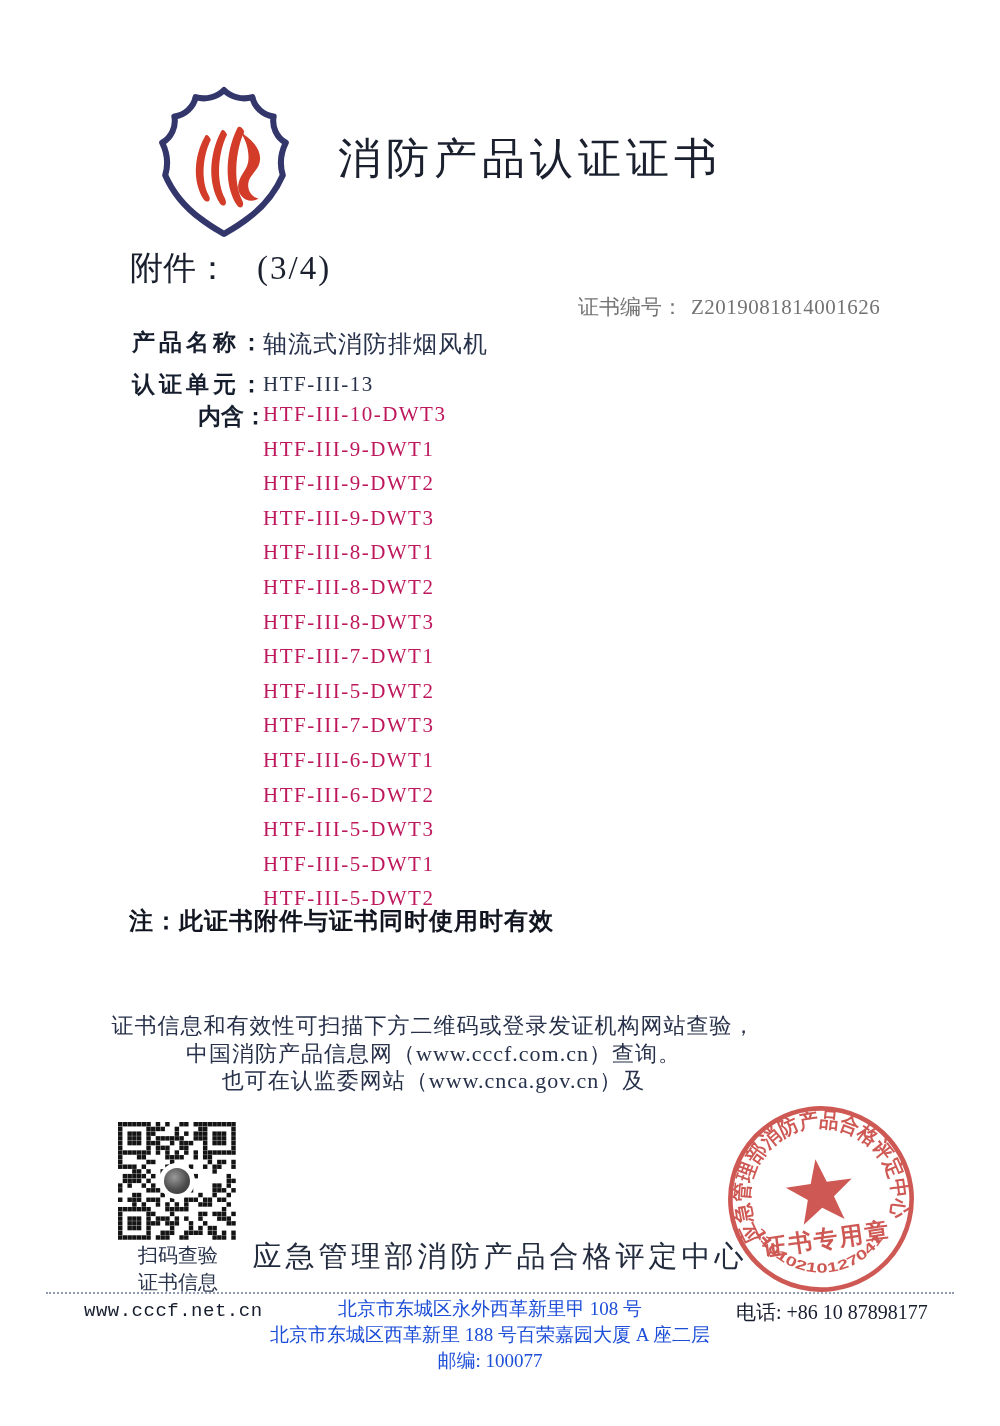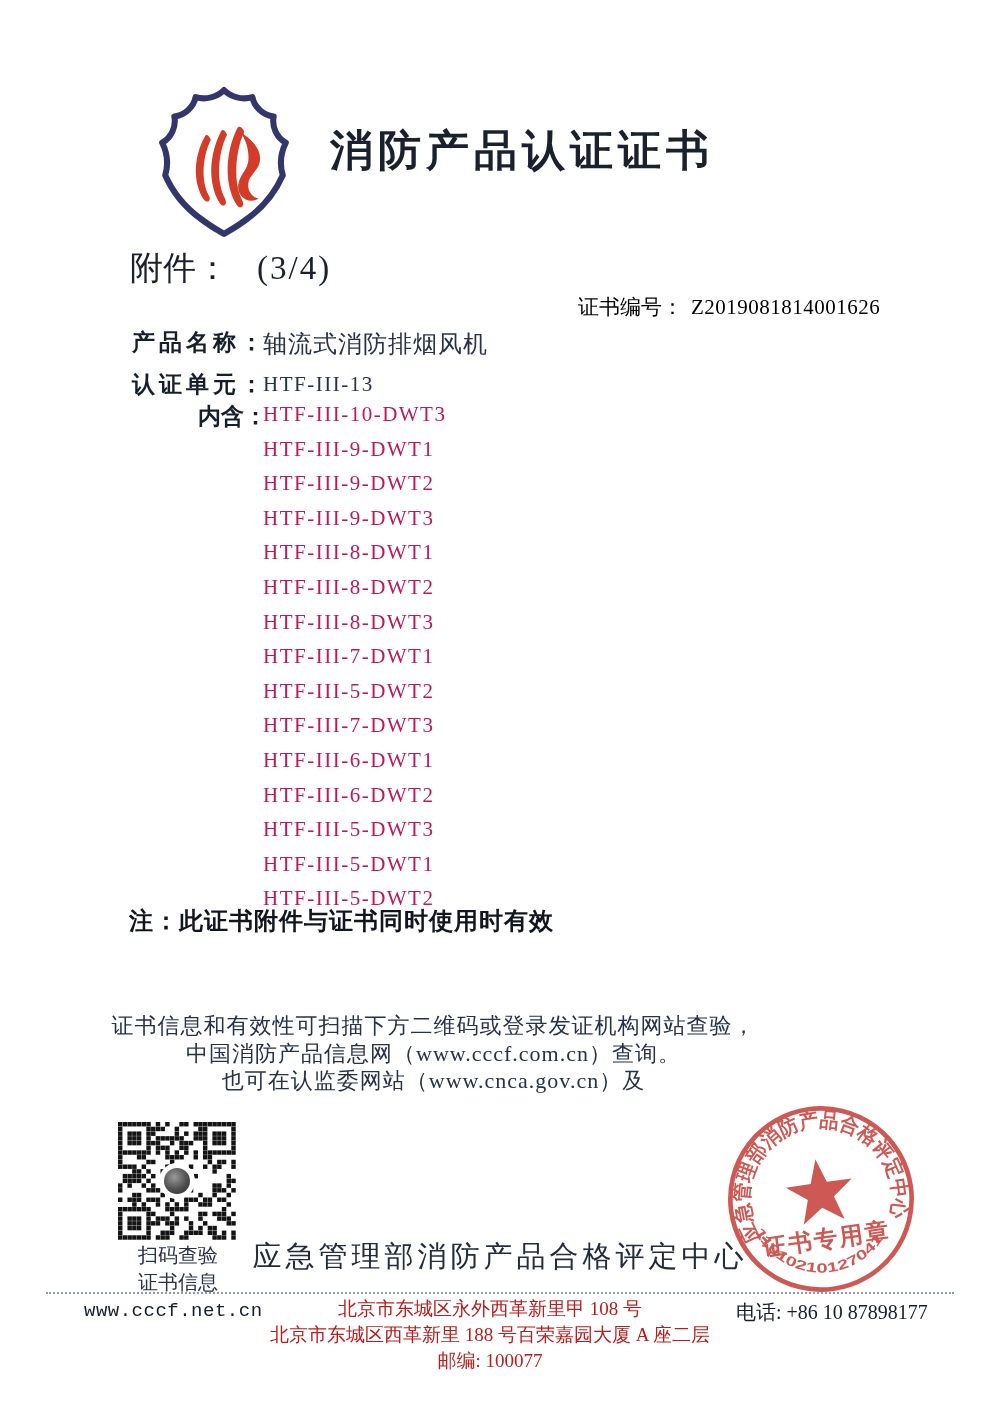--- a/index.html
+++ b/index.html
@@ -5,29 +5,29 @@
   html,body{margin:0;padding:0;background:#e9e9e9;}
   .page{
     position:relative;width:1000px;height:1426px;margin:0 auto;
     background:#ffffff;overflow:hidden;
     font-family:"Liberation Serif","DejaVu Serif",serif;color:#27314a;
   }
   
   .logo{position:absolute;left:148px;top:84px;width:152px;height:154px;}
   
   .title{
-    position:absolute;left:330px;top:122px;margin:0;
-    font-size:43px;font-weight:700;letter-spacing:5px;color:#1a202e;
+    position:absolute;left:330px;top:122px;margin:8px;
+    font-size:43px;font-weight:400;letter-spacing:5px;color:#1a202e;
     font-family:"Liberation Serif","DejaVu Serif",serif;
   }
   
   .attachment{position:absolute;left:130px;top:246px;font-size:33px;color:#1a202e;}
   .attachment .att-num{margin-left:28px;letter-spacing:2px;margin-top:28px;}
   
-  .cert-no{position:absolute;left:578px;top:293px;font-size:21px;color:#000000;}
+  .cert-no{position:absolute;left:578px;top:293px;font-size:21px;color:#737373;}
   .cert-no .val{margin-left:8px;letter-spacing:0.5px;}
   
   .flabel{
     position:absolute;font-family:"Liberation Sans","DejaVu Sans",sans-serif;
     font-weight:bold;font-size:23px;color:#161d2d;letter-spacing:4px;
   }
   .fvalue{position:absolute;color:#27314a;}
   .product-label{left:132px;top:327px;}
   .product-value{left:263px;top:328px;font-size:24px;letter-spacing:1px;}
   .unit-label{left:132px;top:369px;}
@@ -72,21 +72,21 @@
   
   .sep{position:absolute;left:46px;top:1292px;width:908px;border-top:2px dotted #8d9ab1;height:0;}
   
   .footer-website{
     position:absolute;left:84px;top:1300px;
     font-family:"Liberation Mono","DejaVu Sans Mono",monospace;
     font-size:19px;color:#161d2d;letter-spacing:0.5px;
   }
   .footer-address{
     position:absolute;left:200px;top:1296px;width:580px;text-align:center;
-    font-size:19px;line-height:26px;color:#b91c1c;
+    font-size:19px;line-height:26px;color:#1d4ed8;
   }
   .footer-phone{position:absolute;left:736px;top:1299px;font-size:20px;color:#161d2d;}
 </style>
 </head>
 <body>
 
 <div class="page">
 
   <div class="logo">
     <svg width="152" height="154" viewBox="0 0 150 152" xmlns="http://www.w3.org/2000/svg">

